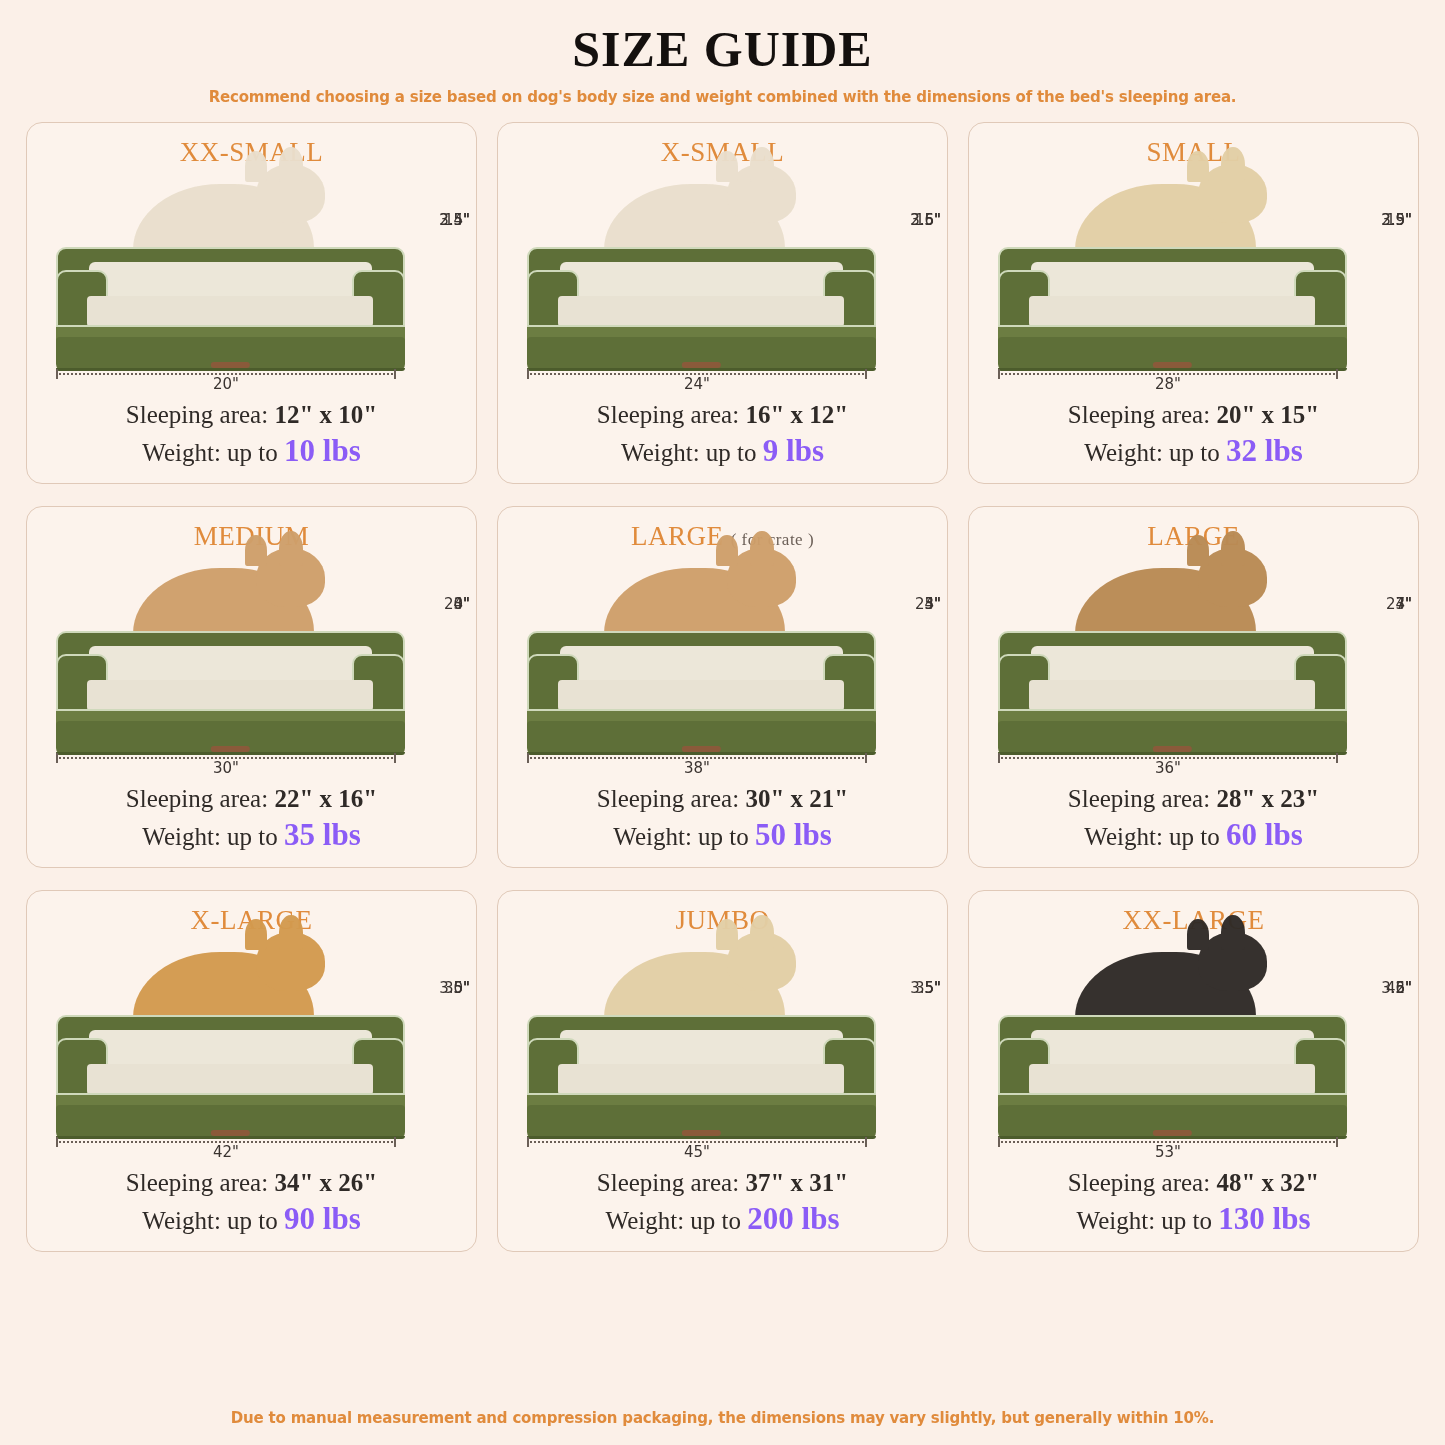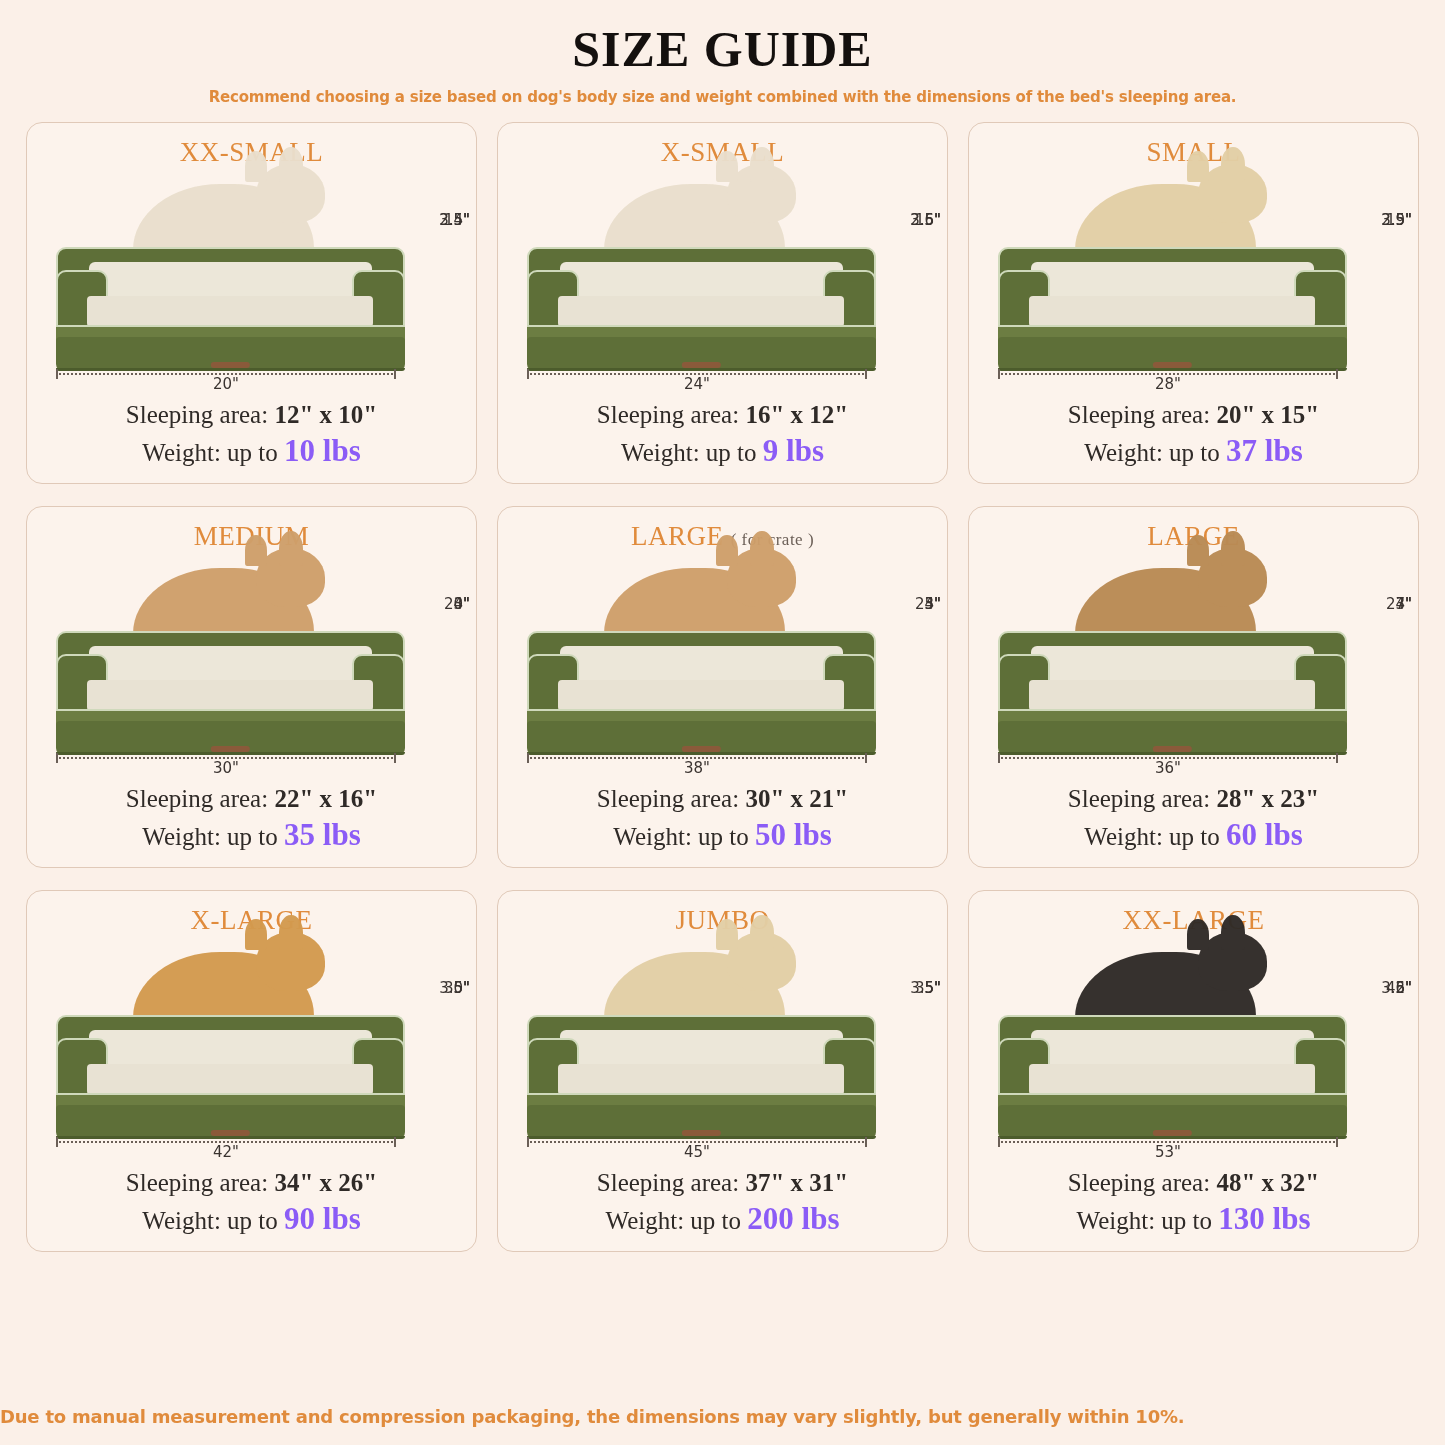--- a/index.html
+++ b/index.html
@@ -245,23 +245,23 @@
   .specs .val { font-weight: bold; }
   .specs .lbs {
     color: #8b5cf6;
     font-weight: bold;
     font-size: 31px;
   }
   .footer {
     position: absolute;
     left: 0; right: 0;
     bottom: 18px;
-    text-align: left;
+    text-align: center;
     font-family: "DejaVu Sans", sans-serif;
-    font-size: 18px;
+    font-size: 15px;
     font-weight: bold;
     color: #e08b3c;
     letter-spacing: -0.2px;
   }
 </style>
 </head>
 <body>
 
 <div class="page">
 
@@ -391,21 +391,21 @@
         </div>
         <div class="width-wrap">
           <span class="bar"></span>
             <span class="cap-l"></span>
             <span class="cap-r"></span>
           <span class="width-label">28"</span>
         </div>
       </div>
       <div class="specs">
         <div><span>Sleeping area: </span><span class="val">20" x 15"</span></div>
-        <div><span>Weight:  up to </span><span class="lbs">37 lbs</span></div>
+        <div><span>Weight:  up to </span><span class="lbs">32 lbs</span></div>
       </div>
     </div>
 
     <div class="card">
       <div class="card-title">
         <span>MEDIUM</span>
         <span class="sub"></span>
       </div>
       <div class="figure">
         <div class="bed-wrap">

